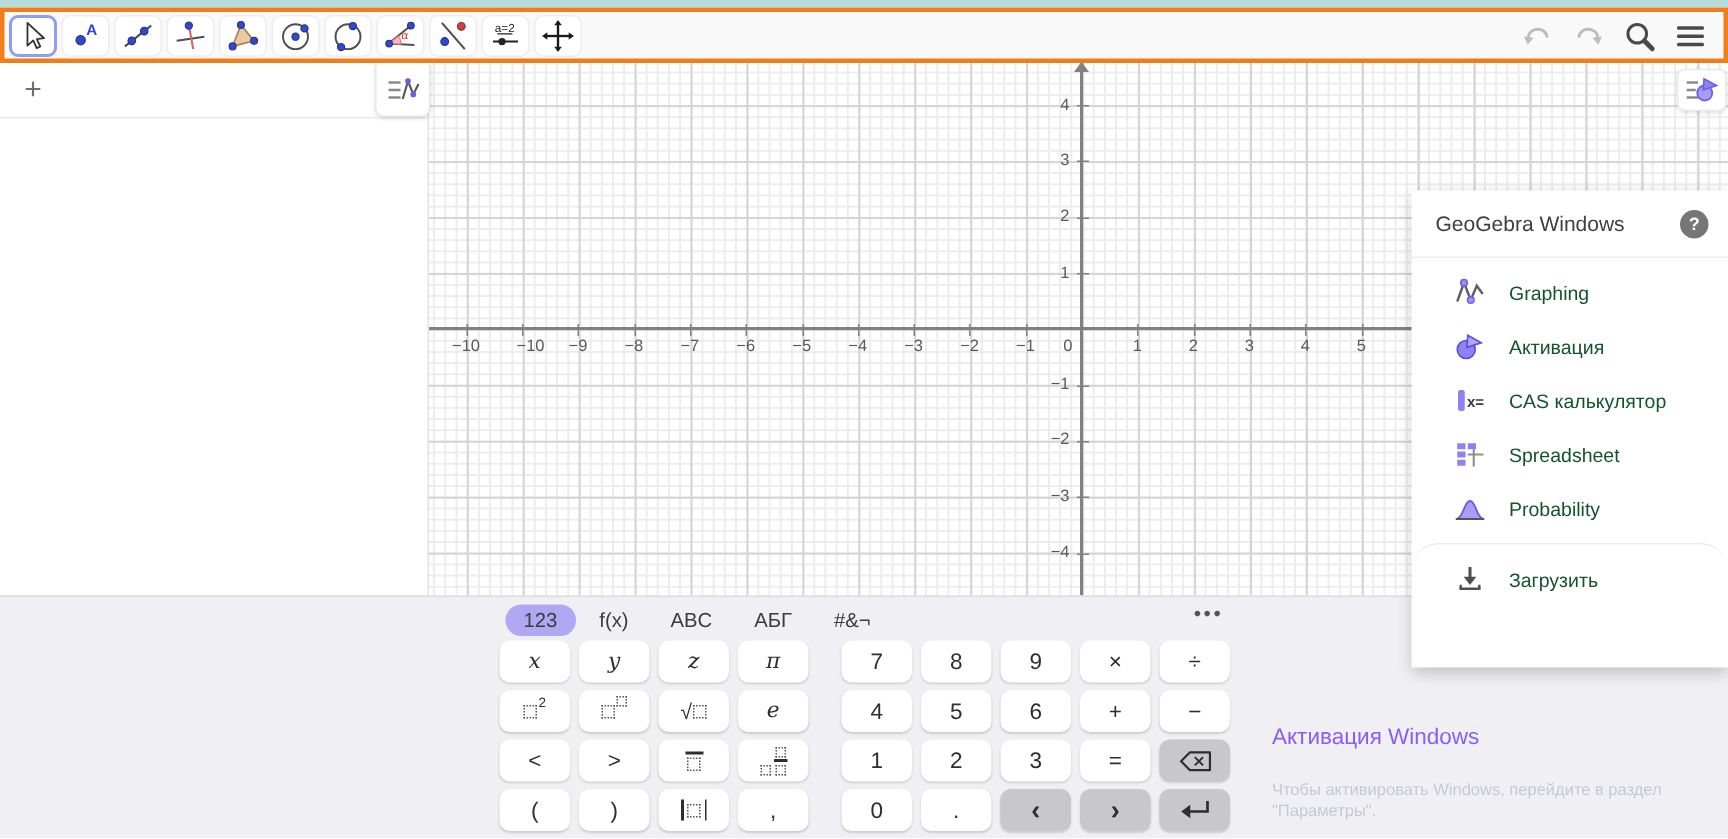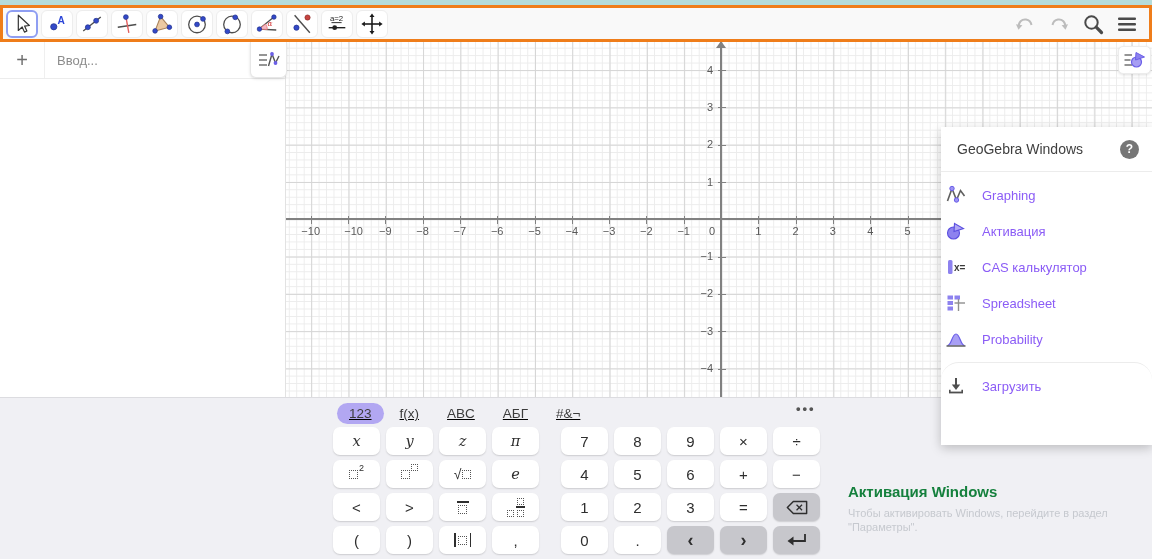--- a/index.html
+++ b/index.html
@@ -54,29 +54,29 @@
 
   
   .menu-panel{position:absolute;left:941px;top:127px;width:211px;height:318px;background:#fff;
               box-shadow:0 3px 10px rgba(0,0,0,.22);z-index:30;box-sizing:border-box;}
   .menu-header{height:44px;display:flex;align-items:center;justify-content:space-between;
                padding:0 13px 0 16px;border-bottom:1px solid #ececec;}
   .menu-title{font-size:14px;color:#3f3f3f;}
   .help{width:19px;height:19px;border-radius:50%;background:#767676;color:#fff;font-size:12px;
         font-weight:bold;display:flex;align-items:center;justify-content:center;border:none;cursor:pointer;padding:0;}
   .menu-items{padding:5px 0;}
-  .menu-item{height:36px;display:flex;align-items:center;gap:15px;padding:0 4px;font-size:13px;
-             color:#8b5cf6;cursor:pointer;background:none;border:none;width:100%;box-sizing:border-box;text-align:left;}
+  .menu-item{height:36px;display:flex;align-items:center;gap:15px;padding:0 28px;font-size:13px;
+             color:#14532d;cursor:pointer;background:none;border:none;width:100%;box-sizing:border-box;text-align:left;}
   .menu-footer{border-top:1px solid #ececec;padding:5px 0;border-radius:18px;}
   .menu-ico{width:22px;height:22px;flex:0 0 22px;display:flex;align-items:center;justify-content:center;}
 
   
   .keyboard{position:absolute;left:0;top:397px;width:1152px;height:162px;background:#f0f0f4;
             border-top:1px solid #dcdce0;box-sizing:border-box;z-index:20;}
-  .kb-tabs{position:absolute;left:337px;top:5px;display:flex;align-items:center;gap:4px;text-decoration:underline;}
+  .kb-tabs{position:absolute;left:337px;top:5px;display:flex;align-items:center;gap:4px;}
   .kb-tab{font-size:13.5px;color:#3c3c3c;padding:3px 12px;border-radius:13px;background:none;
           border:none;cursor:pointer;}
   .kb-tab.active{background:#b2a7f2;}
   .kb-more{position:absolute;left:790px;top:2px;background:none;border:none;color:#555;
            font-size:13px;letter-spacing:2px;cursor:pointer;font-weight:bold;}
   .kb-grid{position:absolute;left:333px;top:29px;}
   .kb-row{display:flex;gap:6px;margin-bottom:5px;}
   .key{width:47px;height:28px;border-radius:7px;background:#fff;border:none;cursor:pointer;
        box-shadow:0 1px 1.5px rgba(0,0,0,.15);font-size:15px;color:#2e2e2e;
        display:flex;align-items:center;justify-content:center;padding:0;
@@ -90,21 +90,21 @@
   .frac{display:inline-flex;flex-direction:column;align-items:center;gap:1.5px;}
   .fbar{width:12px;height:2.5px;background:#2e2e2e;}
   .fbar-s{width:9px;height:2px;background:#2e2e2e;}
   .vbar{width:1.5px;height:14px;background:#2e2e2e;display:inline-block;margin:0 2.5px;}
   .rad{font-size:14px;margin-right:1px;font-style:normal;}
   .chev{font-size:18px;font-weight:bold;line-height:1;}
   .mixed-wrap{display:inline-flex;align-items:flex-end;gap:2px;}
 
   
   .watermark{position:absolute;left:848px;top:85px;pointer-events:none;}
-  .wm-title{font-size:15px;color:#15803d;margin-bottom:6px;font-weight:bold;}
+  .wm-title{font-size:15px;color:#8b5cf6;margin-bottom:20px;}
   .wm-line{font-size:11px;color:#c6c9cf;line-height:14px;width:270px;}
 </style>
 </head>
 <body>
 
 <div class="app">
   <div class="teal"></div>
 
   <div class="toolbar">
     <div class="tools" id="tools">
@@ -214,21 +214,20 @@
               <rect x="3" y="11" width="18" height="2.4" rx="1"></rect>
               <rect x="3" y="16.5" width="18" height="2.4" rx="1"></rect>
             </g>
           </svg></button>
       </div>
   </div>
 
   <div class="algebra">
     <div class="input-row">
       <button class="plus-btn">+</button>
-      <input type="text" placeholder="Ввод..." style="">
     </div>
   </div>
   <button class="alg-style">
     <svg width="26" height="26" viewBox="0 0 26 26">
       <g stroke="#8a8a8a" stroke-width="1.8">
           <line x1="3" y1="8" x2="11" y2="8"></line>
           <line x1="3" y1="13" x2="11" y2="13"></line>
           <line x1="3" y1="18" x2="11" y2="18"></line>
         </g>
       <polyline points="12.5,19 16,7 19.5,16 23,9" fill="none" stroke="#555" stroke-width="1.4"></polyline>

